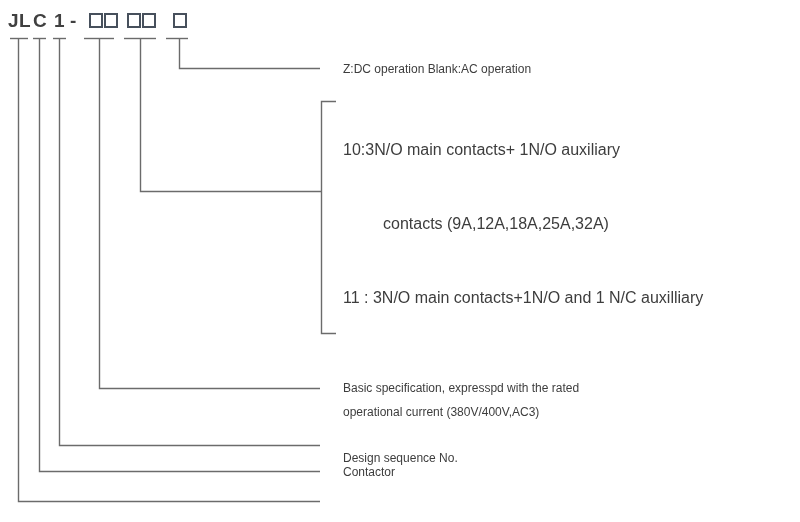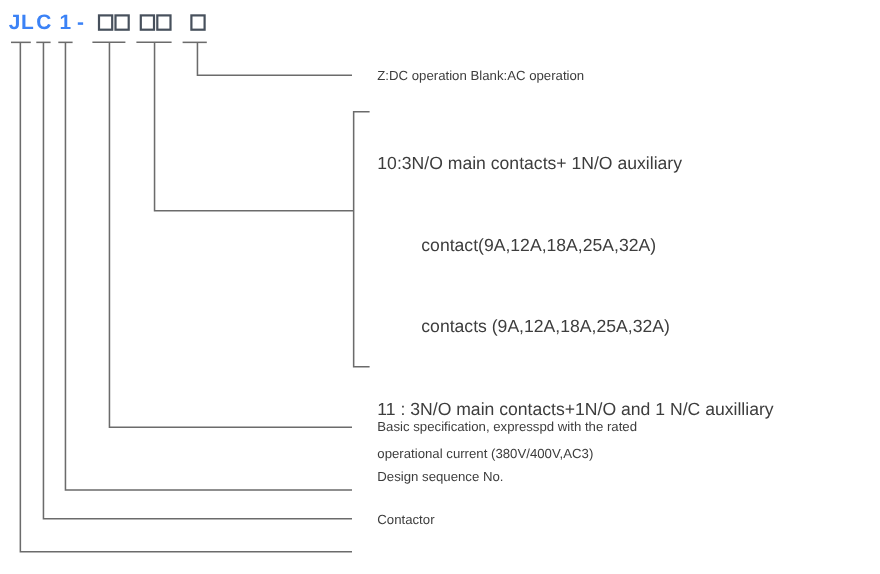--- a/index.html
+++ b/index.html
@@ -9,21 +9,21 @@
     background:#ffffff;
     font-family:"Liberation Sans","DejaVu Sans",sans-serif;
     color:#3d3d3d;
     overflow:hidden;
   }
   .code-char{
     position:absolute;
     top:10px;
     font-size:19px;
     font-weight:bold;
-    color:#3b82f6;
+    color:#404040;
     letter-spacing:0.5px;
     white-space:pre;
   }
   .spec-box{
     position:absolute;
     top:13px;
     width:10px;height:11px;
     border:2px solid #47505c;
     background:#ffffff;
   }
@@ -83,28 +83,27 @@
     <polyline points="39.5,39 39.5,471.5 320,471.5"></polyline>
     <polyline points="18.5,39 18.5,501.5 320,501.5"></polyline>
 
     <polyline points="336,101.5 321.5,101.5 321.5,333.5 336,333.5"></polyline>
   </svg>
 
   <div class="callout" style="top:59px">Z:DC operation Blank:AC operation</div>
 
   <div class="contacts-block">
     <div class="contacts-line">10:3N/O main contacts+ 1N/O auxiliary</div>
-    <div class="contacts-line indent">contact(9A,12A,18A,25A,32A)</div>
     <div class="contacts-line indent">contacts (9A,12A,18A,25A,32A)</div>
     <div class="contacts-line">11 : 3N/O main contacts+1N/O and 1 N/C auxilliary</div>
     
     
     
     
     
   </div>
 
   <div class="callout" style="top:378px">Basic specification, expresspd with the rated</div>
   <div class="callout" style="top:402px">operational current (380V/400V,AC3)</div>
-  <div class="callout" style="top:423px">Design sequence No.</div>
+  <div class="callout" style="top:448px">Design sequence No.</div>
   <div class="callout" style="top:462px">Contactor</div>
 
 </div>
 
 </body></html>

